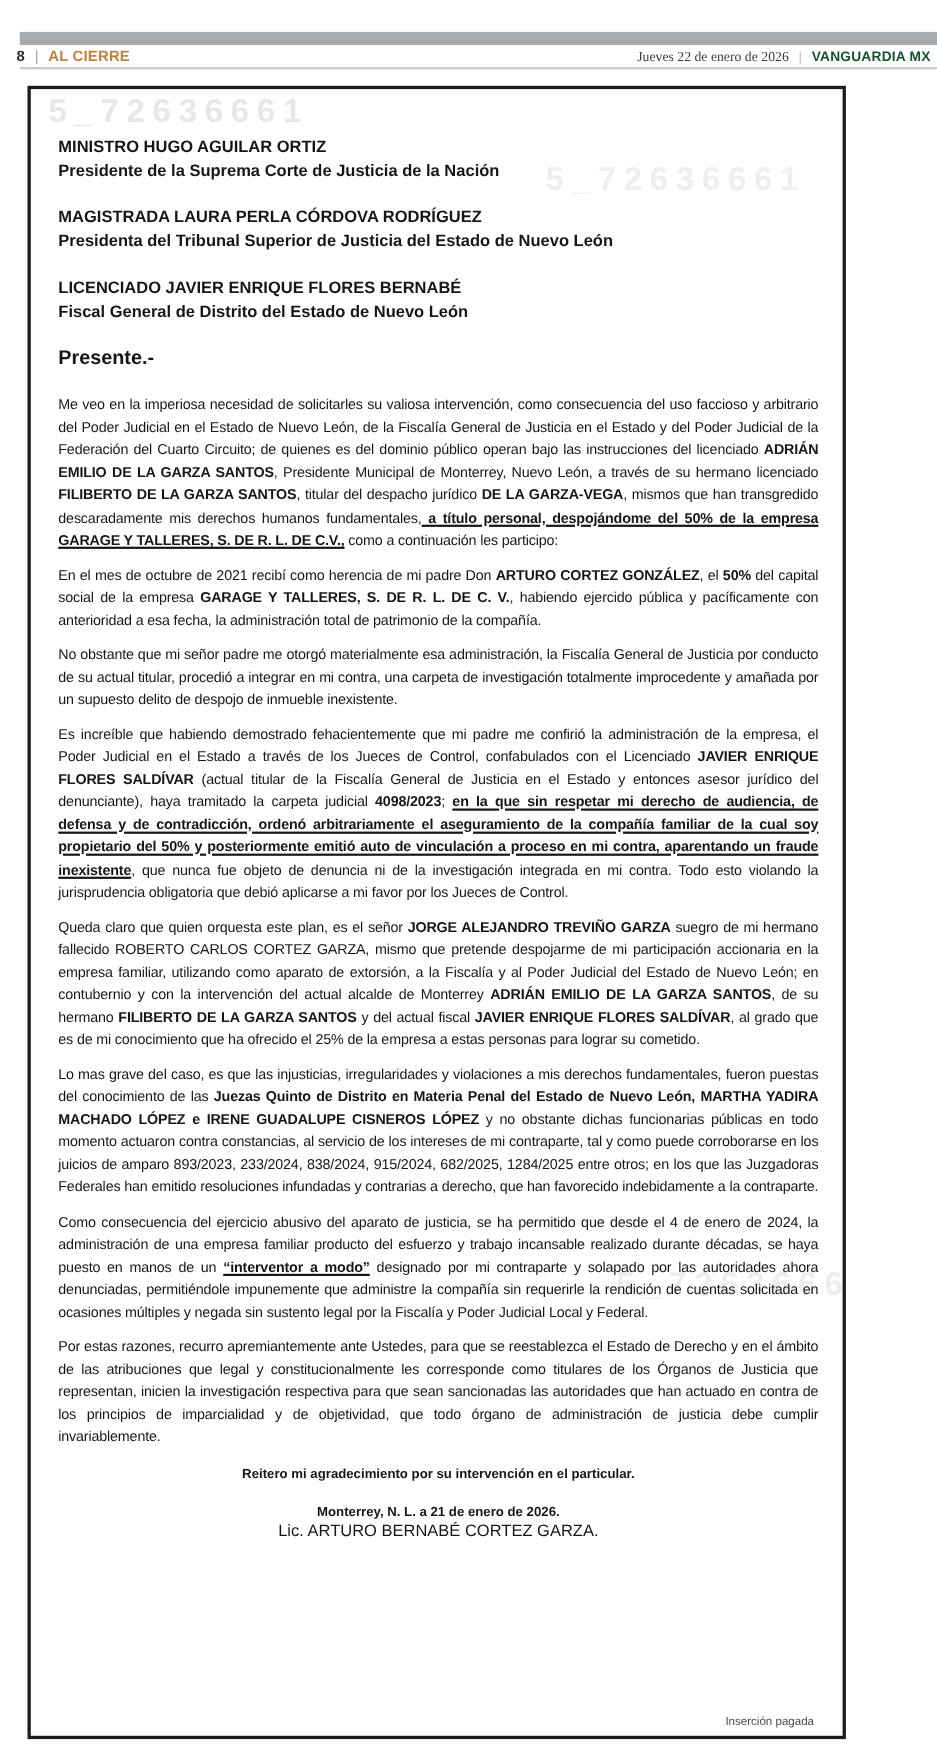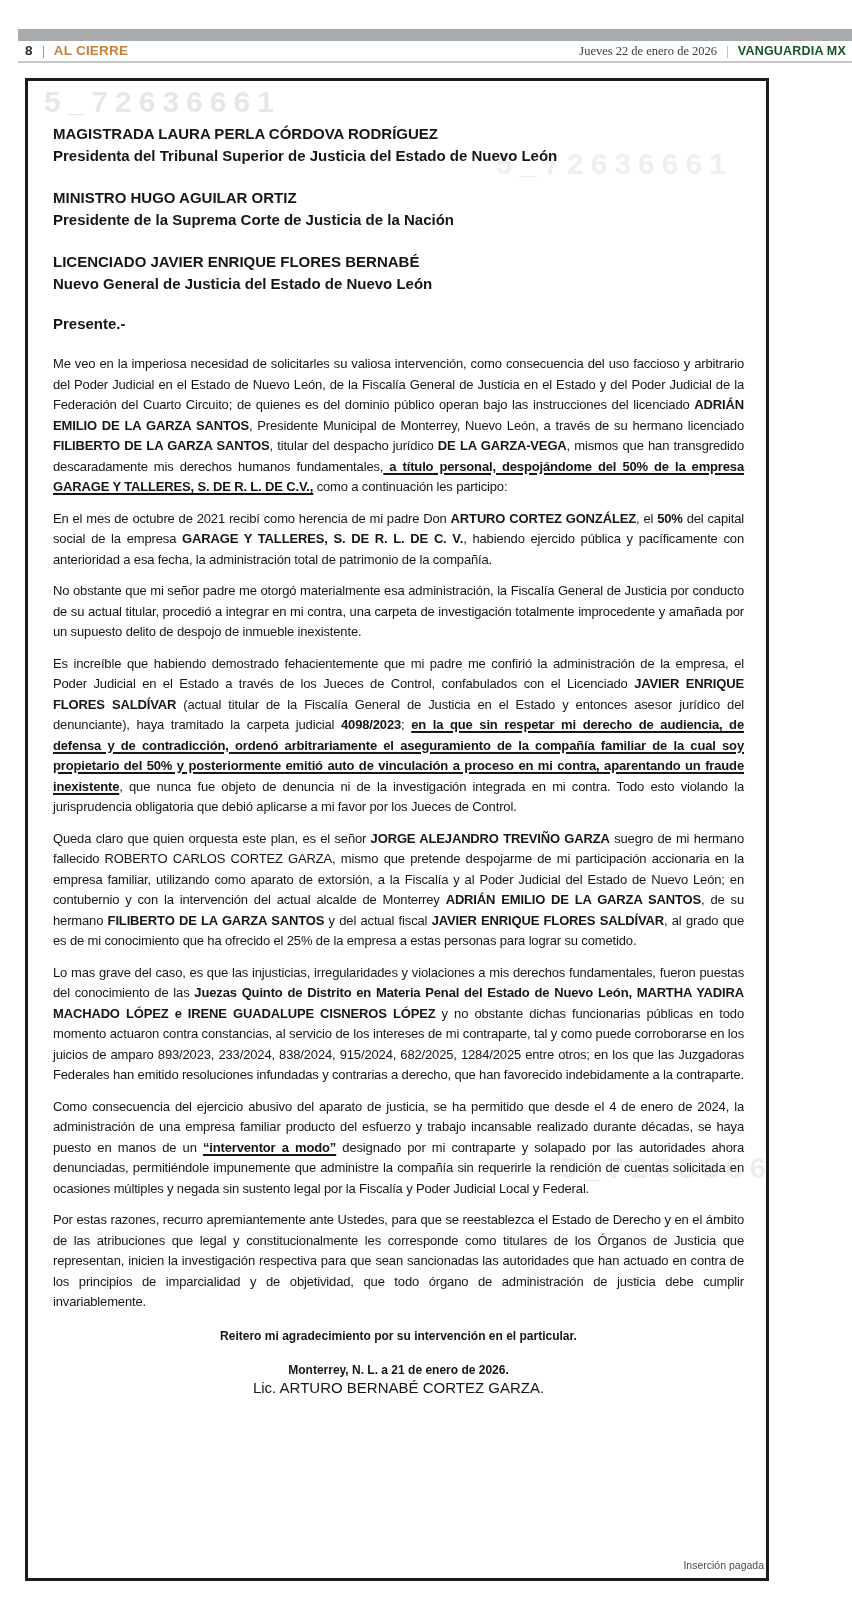--- a/index.html
+++ b/index.html
@@ -8,21 +8,21 @@
     --bar-gray:#a7abae;
     --rule-gray:#c6c9ca;
     --wm:#e7e7e7;
   }
   html,body{margin:0;padding:0;background:#ffffff;}
   .page{
     position:relative;width:852px;height:1600px;background:#ffffff;
     font-family:"Liberation Sans", sans-serif;color:var(--ink);overflow:hidden;
   }
   .topbar{position:absolute;top:29px;left:18px;right:0;height:12px;background:var(--bar-gray);}
-  .masthead{position:absolute;top:43px;left:25px;right:6px;display:flex;justify-content:space-between;align-items:baseline;}
+  .masthead{position:absolute;top:43px;left:15px;right:6px;display:flex;justify-content:space-between;align-items:baseline;}
   .mast-left{font-size:13.5px;font-weight:700;letter-spacing:.2px;}
   .mast-left .pageno{color:#2c2c2c;}
   .mast-left .sep{color:#9aa0a3;font-weight:400;margin:0 5px;}
   .mast-left .section{color:var(--accent);}
   .mast-right{font-size:12.5px;color:#3c3c3c;font-family:"Liberation Serif", serif;}
   .mast-right .sep{color:#9aa0a3;margin:0 6px;}
   .mast-right .brand{font-family:"Liberation Sans", sans-serif;font-weight:700;color:#14532d;letter-spacing:.2px;}
   .headrule{position:absolute;top:61px;left:18px;right:0;height:2px;background:var(--rule-gray);}
   .letter-box{
     position:absolute;top:78px;left:25px;width:744px;height:1503px;
@@ -31,31 +31,31 @@
   }
   .wm{
     position:absolute;font-weight:700;font-size:30px;letter-spacing:7px;
     color:var(--wm);white-space:nowrap;z-index:0;user-select:none;
   }
   .wm1{top:4px;left:16px;}
   .wm2{top:66px;left:468px;color:#efefef;}
   .wm3{top:1070px;left:532px;color:#ededed;}
   .content{position:relative;z-index:1;}
   .addr{margin:0 0 20px 0;font-weight:700;font-size:15px;line-height:22px;}
-  .salutation{font-weight:700;font-size:15px;margin:2px 0 22px 0;}
+  .salutation{font-weight:700;font-size:18px;margin:2px 0 22px 0;}
   .para{
     font-size:13px;line-height:20.5px;letter-spacing:-0.15px;
     text-align:justify;margin:4px 0 11px 0;
   }
   .para .b{font-weight:700;}
   .para .u{text-decoration:underline;text-decoration-thickness:1.5px;text-underline-offset:2px;}
   .closing{font-weight:700;font-size:12px;text-align:center;margin:16px 0 0 0;}
   .place-date{font-weight:700;font-size:12px;text-align:center;margin:20px 0 0 0;}
   .signature{font-weight:400;font-size:15px;text-align:center;margin:2px 0 0 0;}
-  .footer-note{position:absolute;right:2px;bottom:7px;font-size:10.5px;color:#4a4a4a;z-index:1;}
+  .footer-note{position:absolute;right:26px;bottom:7px;font-size:10.5px;color:#4a4a4a;z-index:1;}
 </style>
 </head>
 <body>
 
 <div class="page">
 
   <div class="topbar"></div>
 
   <div class="masthead">
     <div class="mast-left">
@@ -73,30 +73,30 @@
   <div class="headrule"></div>
 
   <div class="letter-box">
     <div class="wm wm1">5_72636661</div>
     <div class="wm wm2">5_72636661</div>
     <div class="wm wm3">5_72636661</div>
 
     <div class="content">
       <div id="addressees">
           <div class="addr">
+            <div>MINISTRO HUGO AGUILAR ORTIZ</div>
+            <div>Presidente de la Suprema Corte de Justicia de la Nación</div>
+          </div>
+          <div class="addr">
             <div>MAGISTRADA LAURA PERLA CÓRDOVA RODRÍGUEZ</div>
             <div>Presidenta del Tribunal Superior de Justicia del Estado de Nuevo León</div>
           </div>
           <div class="addr">
-            <div>MINISTRO HUGO AGUILAR ORTIZ</div>
-            <div>Presidente de la Suprema Corte de Justicia de la Nación</div>
-          </div>
-          <div class="addr">
             <div>LICENCIADO JAVIER ENRIQUE FLORES BERNABÉ</div>
-            <div>Nuevo General de Justicia del Estado de Nuevo León</div>
+            <div>Fiscal General de Distrito del Estado de Nuevo León</div>
           </div>
         </div>
       <p class="salutation">Presente.-</p>
       <div id="paragraphs">
           <p class="para"><span>Me veo en la imperiosa necesidad de solicitarles su valiosa intervención, como consecuencia del uso faccioso y arbitrario del Poder Judicial en el Estado de Nuevo León, de la Fiscalía General de Justicia en el Estado y del Poder Judicial de la Federación del Cuarto Circuito; de quienes es del dominio público operan bajo las instrucciones del licenciado </span><span class="b">ADRIÁN EMILIO DE LA GARZA SANTOS</span><span>, Presidente Municipal de Monterrey, Nuevo León, a través de su hermano licenciado </span><span class="b">FILIBERTO DE LA GARZA SANTOS</span><span>, titular del despacho jurídico </span><span class="b">DE LA GARZA-VEGA</span><span>, mismos que han transgredido descaradamente mis derechos humanos fundamentales,</span><span class="b u"> a título personal, despojándome del 50% de la empresa GARAGE Y TALLERES, S. DE R. L. DE C.V.,</span><span> como a continuación les participo:</span></p>
           <p class="para"><span>En el mes de octubre de 2021 recibí como herencia de mi padre Don </span><span class="b">ARTURO CORTEZ GONZÁLEZ</span><span>, el </span><span class="b">50%</span><span> del capital social de la empresa </span><span class="b">GARAGE Y TALLERES, S. DE R. L. DE C. V.</span><span>, habiendo ejercido pública y pacíficamente con anterioridad a esa fecha, la administración total de patrimonio de la compañía.</span></p>
           <p class="para"><span>No obstante que mi señor padre me otorgó materialmente esa administración, la Fiscalía General de Justicia por conducto de su actual titular, procedió a integrar en mi contra, una carpeta de investigación totalmente improcedente y amañada por un supuesto delito de despojo de inmueble inexistente.</span></p>
           <p class="para"><span>Es increíble que habiendo demostrado fehacientemente que mi padre me confirió la administración de la empresa, el Poder Judicial en el Estado a través de los Jueces de Control, confabulados con el Licenciado </span><span class="b">JAVIER ENRIQUE FLORES SALDÍVAR</span><span> (actual titular de la Fiscalía General de Justicia en el Estado y entonces asesor jurídico del denunciante), haya tramitado la carpeta judicial </span><span class="b">4098/2023</span><span>; </span><span class="b u">en la que sin respetar mi derecho de audiencia, de defensa y de contradicción, ordenó arbitrariamente el aseguramiento de la compañía familiar de la cual soy propietario del 50% y posteriormente emitió auto de vinculación a proceso en mi contra, aparentando un fraude inexistente</span><span>, que nunca fue objeto de denuncia ni de la investigación integrada en mi contra. Todo esto violando la jurisprudencia obligatoria que debió aplicarse a mi favor por los Jueces de Control.</span></p>
           <p class="para"><span>Queda claro que quien orquesta este plan, es el señor </span><span class="b">JORGE ALEJANDRO TREVIÑO GARZA</span><span> suegro de mi hermano fallecido ROBERTO CARLOS CORTEZ GARZA, mismo que pretende despojarme de mi participación accionaria en la empresa familiar, utilizando como aparato de extorsión, a la Fiscalía y al Poder Judicial del Estado de Nuevo León; en contubernio y con la intervención del actual alcalde de Monterrey </span><span class="b">ADRIÁN EMILIO DE LA GARZA SANTOS</span><span>, de su hermano </span><span class="b">FILIBERTO DE LA GARZA SANTOS</span><span> y del actual fiscal </span><span class="b">JAVIER ENRIQUE FLORES SALDÍVAR</span><span>, al grado que es de mi conocimiento que ha ofrecido el 25% de la empresa a estas personas para lograr su cometido.</span></p>
           <p class="para"><span>Lo mas grave del caso, es que las injusticias, irregularidades y violaciones a mis derechos fundamentales, fueron puestas del conocimiento de las </span><span class="b">Juezas Quinto de Distrito en Materia Penal del Estado de Nuevo León, MARTHA YADIRA MACHADO LÓPEZ e IRENE GUADALUPE CISNEROS LÓPEZ</span><span> y no obstante dichas funcionarias públicas en todo momento actuaron contra constancias, al servicio de los intereses de mi contraparte, tal y como puede corroborarse en los juicios de amparo 893/2023, 233/2024, 838/2024, 915/2024, 682/2025, 1284/2025 entre otros; en los que las Juzgadoras Federales han emitido resoluciones infundadas y contrarias a derecho, que han favorecido indebidamente a la contraparte.</span></p>

